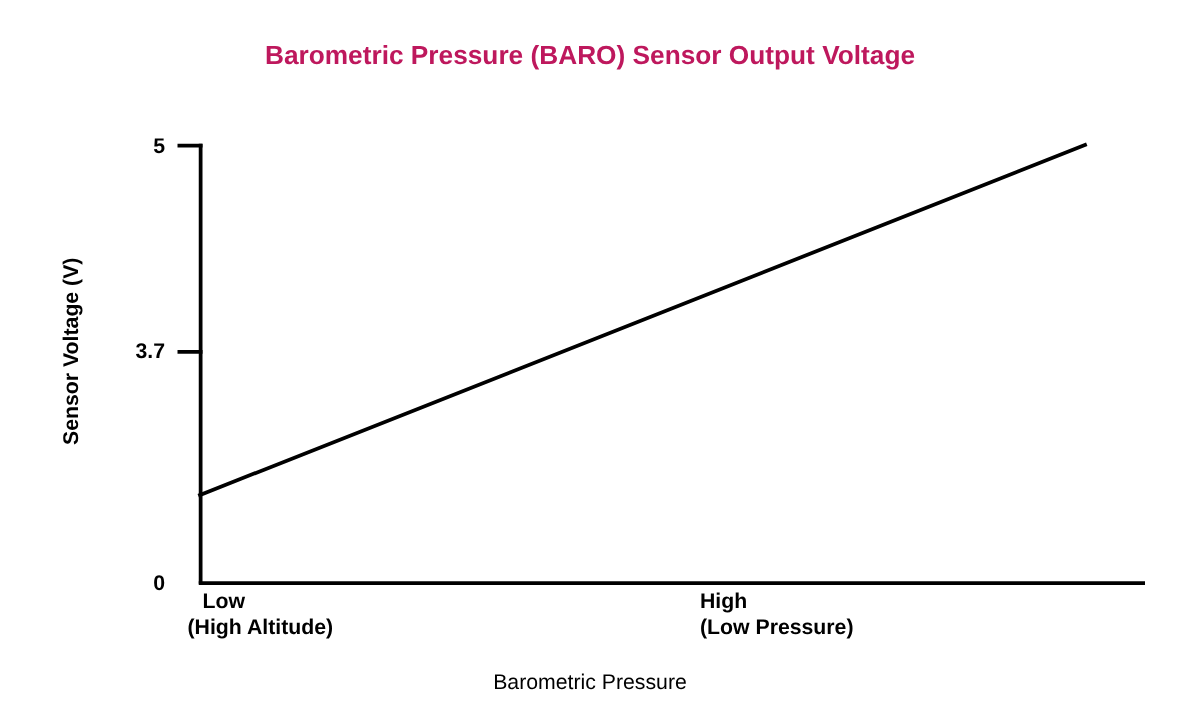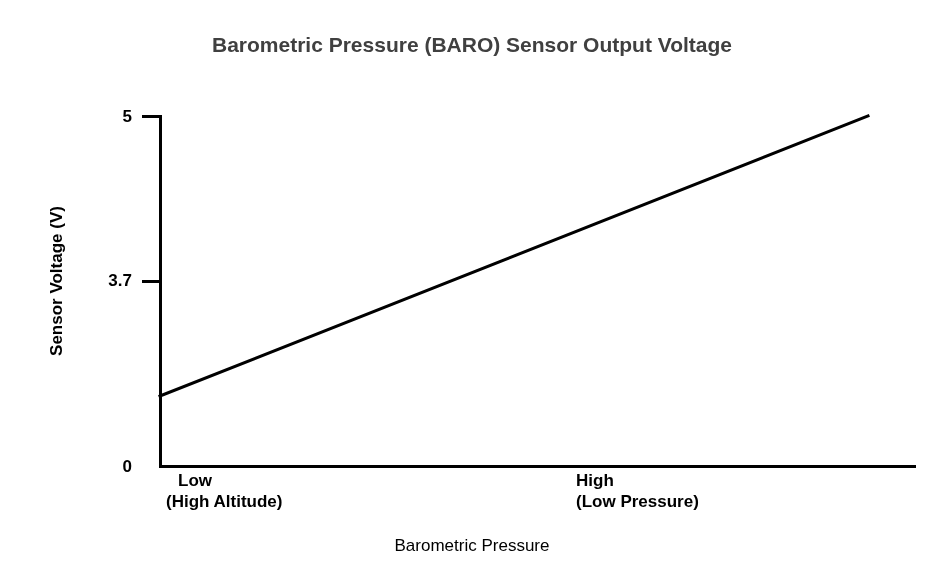--- a/index.html
+++ b/index.html
@@ -20,21 +20,21 @@
   
   #chart-title {
     position: absolute;
     left: 0;
     top: 33px;
     width: 944px;
     text-align: center;
     font-size: 21px;
     font-weight: bold;
     letter-spacing: 0px;
-    color: #404040;
+    color: #be185d;
     white-space: nowrap;
   }
 
   
   #plot-svg {
     position: absolute;
     left: 0;
     top: 0;
     width: 944px;
     height: 578px;
@@ -70,21 +70,20 @@
   }
 
   
   .xcat {
     position: absolute;
     font-size: 17px;
     font-weight: bold;
     line-height: 21px;
     white-space: nowrap;
     color: #000000;
-    margin-left: 16px;
   }
   #xcat-low  { left: 150px; top: 470px; text-align: left; width: 260px; }
   #xcat-high { left: 560px; top: 470px; text-align: left; width: 358px; }
   .xcat .cat-main { display: block; }
   .xcat .cat-sub  { display: block; }
   #xcat-low  .cat-main { padding-left: 12px; }
   #xcat-high .cat-main { padding-right: 10px; }
 
   
   #xaxis-title {

